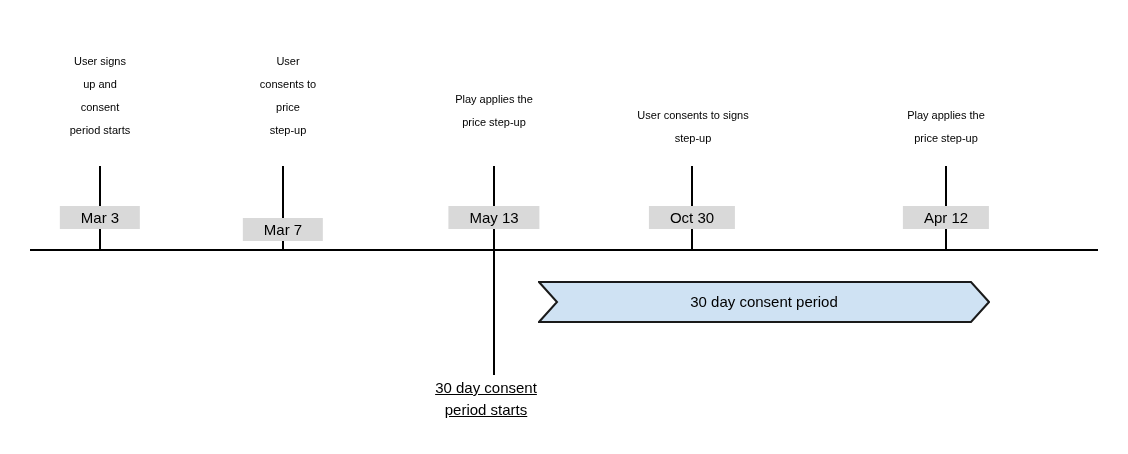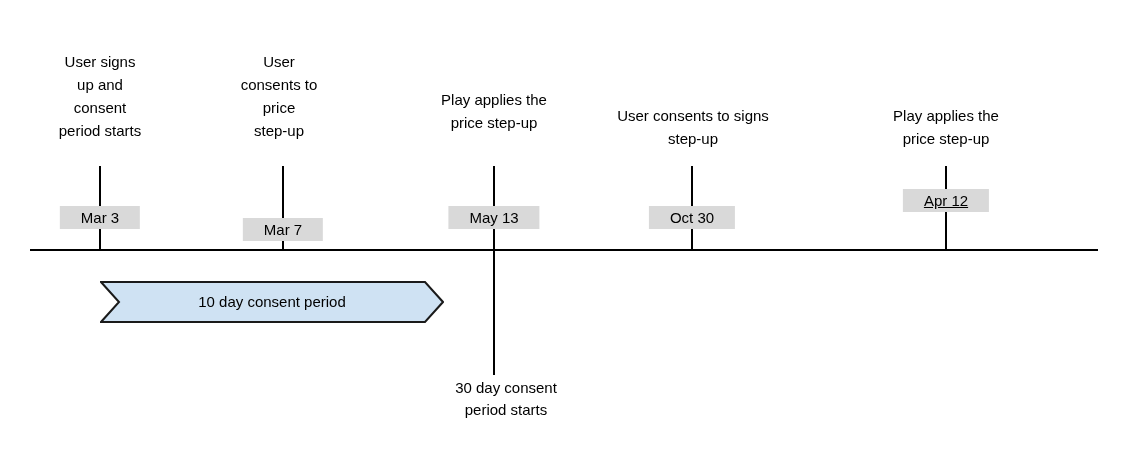--- a/index.html
+++ b/index.html
@@ -20,21 +20,21 @@
   }
   .timeline-line{
     position:absolute;
     left:30px;top:249px;
     width:1068px;height:2px;
     background:var(--line);
   }
   .event-label{
     position:absolute;
     text-align:center;
-    font-size:15px;
+    font-size:11px;
     line-height:23px;
     white-space:pre-line;
   }
   .tick{
     position:absolute;
     width:2px;
     background:var(--line);
   }
   .date-chip{
     position:absolute;
@@ -72,21 +72,21 @@
   <div>
     <div class="event-label" style="left:40px;top:50px;width:120px;">User signs
 up and
 consent
 period starts</div>
     <div class="tick" style="left:99px;top:166px;height:84px;"></div>
     <div class="date-chip" style="left:100px;top:206px;">Mar 3</div>
   </div>
 
   <div>
-    <div class="event-label" style="left:219px;top:50px;width:120px;">User
+    <div class="event-label" style="left:228px;top:50px;width:120px;">User
 consents to
 price
 step-up</div>
     <div class="tick" style="left:282px;top:166px;height:84px;"></div>
     <div class="date-chip" style="left:283px;top:206px;margin-top:12px;">Mar 7</div>
   </div>
 
   <div>
     <div class="event-label" style="left:414px;top:88px;width:160px;">Play applies the
 price step-up</div>
@@ -98,27 +98,27 @@
     <div class="event-label" style="left:578px;top:104px;width:230px;">User consents to signs
 step-up</div>
     <div class="tick" style="left:691px;top:166px;height:84px;"></div>
     <div class="date-chip" style="left:692px;top:206px;">Oct 30</div>
   </div>
 
   <div>
     <div class="event-label" style="left:866px;top:104px;width:160px;">Play applies the
 price step-up</div>
     <div class="tick" style="left:945px;top:166px;height:84px;"></div>
-    <div class="date-chip" style="left:946px;top:189px;text-decoration:underline;">Apr 12</div>
-  </div>
-
-  <div class="banner" style="left:100px;width:344px;">
-    <svg width="344" height="42" viewBox="0 0 344 42">
-      <polygon points="1,1 325,1 343,21 325,41 1,41 19,21"></polygon>
-    </svg>
-    <div class="banner-label">10 day consent period</div>
+    <div class="date-chip" style="left:946px;top:206px;">Apr 12</div>
   </div>
 
 
-  <div class="annotation" style="left:426px;top:377px;width:160px;">30 day consent
+  <div class="banner" style="left:538px;width:452px;">
+    <svg width="452" height="42" viewBox="0 0 452 42">
+      <polygon points="1,1 433,1 451,21 433,41 1,41 19,21"></polygon>
+    </svg>
+    <div class="banner-label">30 day consent period</div>
+  </div>
+
+  <div class="annotation" style="left:406px;top:377px;width:160px;text-decoration:underline;">30 day consent
 period starts</div>
 
 </div>
 
 </body></html>

